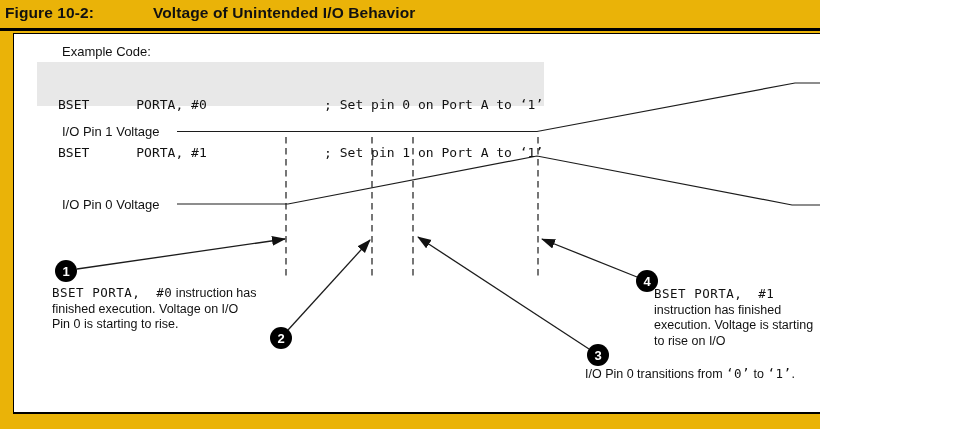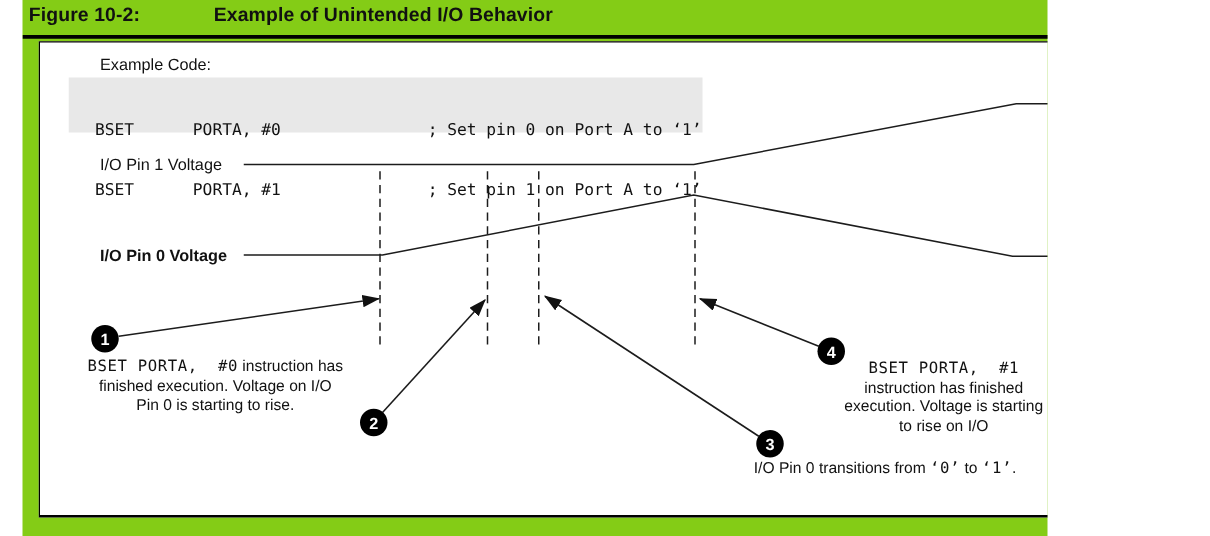--- a/index.html
+++ b/index.html
@@ -1,62 +1,62 @@
 <!DOCTYPE html>
 <html><head>
 <meta charset="utf-8">
 <style>
   html,body{margin:0;padding:0;background:#ffffff;}
-  .page{position:relative;width:820px;height:429px;background:#84cc16;overflow:hidden;
-        font-family:"Liberation Sans",sans-serif;color:#111;margin-left:18px;}
+  .page{position:relative;width:820px;height:429px;background:#eab308;overflow:hidden;
+        font-family:"Liberation Sans",sans-serif;color:#111;}
   .abs{position:absolute;}
 
   .fig-caption{top:4px;left:5px;display:flex;font-weight:bold;font-size:15.5px;letter-spacing:.1px;}
   .fig-caption .lbl{width:148px;}
   .caption-rule{top:28px;left:0;width:968px;height:3px;background:#000;}
 
   .fig-box{top:33px;left:13px;width:942px;height:378px;border:1px solid #000;border-bottom-width:2px;background:#fff;}
 
   .code-heading{top:44px;left:62px;font-size:13px;}
   .code-bg{top:62px;left:37px;width:507px;height:44px;background:#e8e8e8;}
   .code-pre{top:65px;left:58px;font-family:"DejaVu Sans Mono",monospace;font-size:13px;line-height:16px;white-space:pre;}
 
   .wave-label{font-size:13px;}
   .wave-label.pin1{top:124px;left:62px;}
-  .wave-label.pin0{top:197px;left:62px;font-weight:bold;}
+  .wave-label.pin0{top:197px;left:62px;}
 
   svg.overlay{top:0;left:0;pointer-events:none;}
   .wave{fill:none;stroke:#1c1c1c;stroke-width:1.2;}
   .dash{stroke:#1c1c1c;stroke-width:1.2;stroke-dasharray:6.5 4.5;}
   .alink{stroke:#1c1c1c;stroke-width:1.3;}
 
   .badge{width:22px;height:22px;border-radius:50%;background:#000;color:#fff;
          display:flex;align-items:center;justify-content:center;
          font-size:13px;font-weight:bold;}
-  .callout-text{font-size:12.5px;line-height:15.5px;text-align:center;}
+  .callout-text{font-size:12.5px;line-height:15.5px;}
   .cline{white-space:pre-wrap;}
   .seg-mono,.seg-monoq{font-family:"DejaVu Sans Mono",monospace;font-size:12.5px;letter-spacing:.5px;}
   .seg-bold{font-weight:bold;}
   .t1{top:285px;left:52px;}
   .t2{top:348px;left:262px;}
   .t3{top:366px;left:585px;}
   .t4{top:286px;left:654px;}
   .b1{top:260px;left:55px;}
   .b2{top:327px;left:270px;}
   .b3{top:344px;left:587px;}
   .b4{top:270px;left:636px;}
 </style>
 </head>
 <body>
 
 <div class="page">
 
   <div class="abs fig-caption">
     <span class="lbl">Figure 10-2:</span>
-    <span>Example of Unintended I/O Behavior</span>
+    <span>Voltage of Unintended I/O Behavior</span>
   </div>
   <div class="abs caption-rule"></div>
 
   <div class="abs fig-box"></div>
 
   <div class="abs code-bg"></div>
   <div class="abs code-heading">Example Code:</div>
   <div class="abs code-pre">
     <div>BSET      PORTA, #0               ; Set pin 0 on Port A to ‘1’</div>
     <div>BSET      PORTA, #1               ; Set pin 1 on Port A to ‘1’</div>

